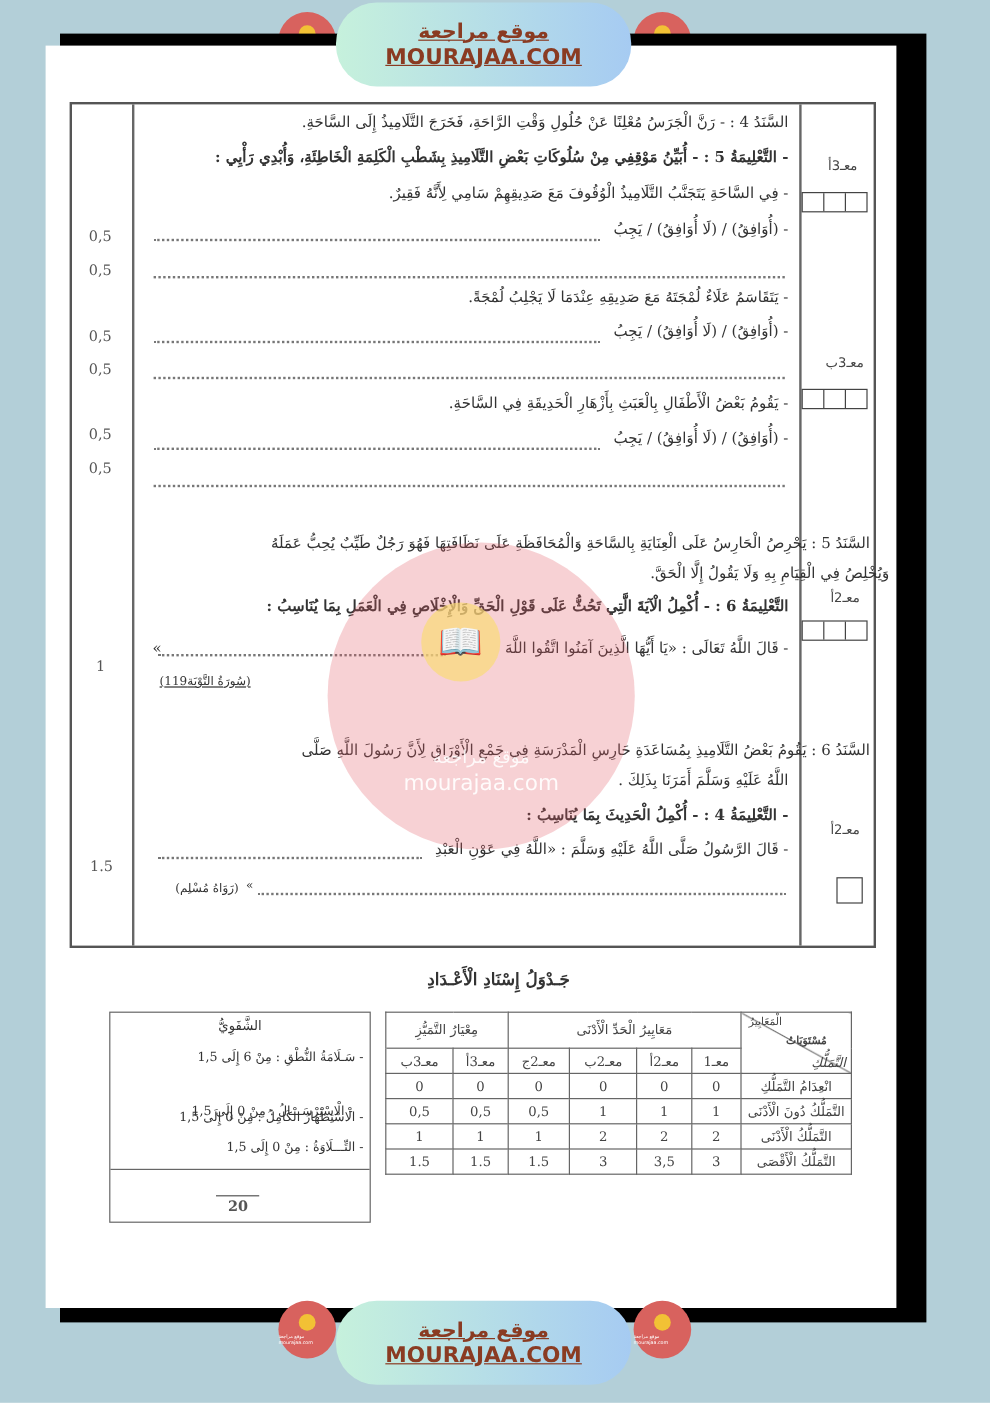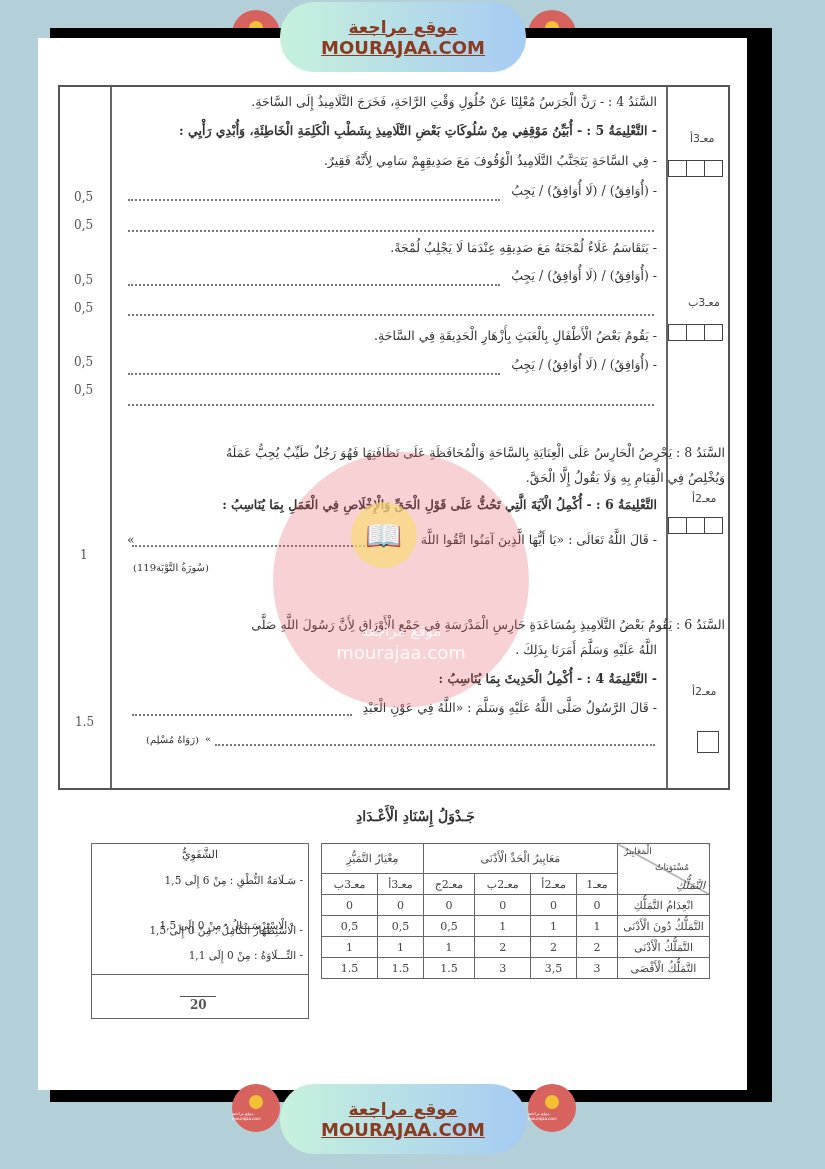--- a/index.html
+++ b/index.html
@@ -85,27 +85,27 @@
     <span></span>
     <span></span>
   </div>
 <div class="crit" style="left:688px;top:296px;">معـ3ب</div>
 <div class="boxes" style="left:668px;top:324px;">
     <span></span>
     <span></span>
     <span></span>
   </div>
 
-<div class="ar" style="right:100px;top:445px;">السَّنَدُ 8 : يَحْرِصُ الْحَارِسُ عَلَى الْعِنَايَةِ بِالسَّاحَةِ وَالْمُحَافَظَةِ عَلَى نَظَافَتِهَا فَهُوَ رَجُلٌ طَيِّبٌ يُحِبُّ عَمَلَهُ</div>
-<div class="ar" style="right:100px;top:470px;">وَيُخْلِصُ فِي الْقِيَامِ بِهِ وَلَا يَقُولُ إِلَّا الْحَقَّ.</div>
+<div class="ar" style="right:100px;top:445px;">السَّنَدُ 5 : يَحْرِصُ الْحَارِسُ عَلَى الْعِنَايَةِ بِالسَّاحَةِ وَالْمُحَافَظَةِ عَلَى نَظَافَتِهَا فَهُوَ رَجُلٌ طَيِّبٌ يُحِبُّ عَمَلَهُ</div>
+<div class="ar" style="right:84px;top:470px;">وَيُخْلِصُ فِي الْقِيَامِ بِهِ وَلَا يَقُولُ إِلَّا الْحَقَّ.</div>
 <div class="ar b" style="right:168px;top:497px;">التَّعْلِيمَةُ 6 : - أُكْمِلُ الْآيَةَ الَّتِي تَحُثُّ عَلَى قَوْلِ الْحَقِّ وَالْإِخْلَاصِ فِي الْعَمَلِ بِمَا يُنَاسِبُ :</div>
 <div class="ar" style="right:168px;top:532px;">- قَالَ اللَّهُ تَعَالَى : «يَا أَيُّهَا الَّذِينَ آمَنُوا اتَّقُوا اللَّهَ</div>
 <div class="dots" style="left:132px;width:240px;top:545px;"></div>
 <div class="ar" style="left:127px;top:532px;">»</div>
-<div class="ar" style="left:133px;top:562px;font-size:10px;">(سُورَةُ التَّوْبَة119)</div>
+<div class="ar" style="left:133px;top:562px;font-size:10px;text-decoration:underline;">(سُورَةُ التَّوْبَة119)</div>
 <div class="score" style="left:80px;top:548px;">1</div>
 <div class="crit" style="left:692px;top:492px;">معـ2أ</div>
 <div class="boxes" style="left:668px;top:517px;">
     <span></span>
     <span></span>
     <span></span>
   </div>
 
 <div class="ar" style="right:100px;top:617px;">السَّنَدُ 6 : يَقُومُ بَعْضُ التَّلَامِيذِ بِمُسَاعَدَةِ حَارِسِ الْمَدْرَسَةِ فِي جَمْعِ الْأَوْرَاقِ لِأَنَّ رَسُولَ اللَّهِ صَلَّى</div>
 <div class="ar" style="right:168px;top:642px;">اللَّهُ عَلَيْهِ وَسَلَّمَ أَمَرَنَا بِذَلِكَ .</div>
@@ -125,21 +125,21 @@
   <div class="t2">mourajaa.com</div>
 </div>
 
 <div class="ar b" style="right:350px;top:808px;font-size:14px;">جَـدْوَلُ إِسْنَادِ الْأَعْـدَادِ</div>
 
 <table class="grades" style="left:309px;top:843px;width:389px;">
   <tbody>
       <tr style="height:30px;">
     <td rowspan="2" style="width:85px;position:relative;background:linear-gradient(to top right,transparent 49%,#666 50%,transparent 51%);font-size:9px;">
       <div style="position:absolute;top:2px;left:6px;">الْمَعَايِيرُ</div>
-      <div style="position:absolute;top:18px;right:20px;">مُسْتَوَيَاتُ</div>
+      <div style="position:absolute;top:18px;right:20px;font-weight:bold;">مُسْتَوَيَاتُ</div>
       <div style="position:absolute;bottom:2px;right:4px;font-size:11px;font-style:italic;">التَّمَلُّكِ</div>
     </td>
     <td colspan="4">مَعَايِيرُ الْحَدِّ الْأَدْنَى</td>
     <td colspan="2" style="border-bottom:none;">مِعْيَارُ التَّمَيُّزِ</td>
   </tr>
   <tr>
     <td>معـ1</td>
         <td>معـ2أ</td>
         <td>معـ2ب</td>
         <td>معـ2ج</td>
@@ -183,21 +183,21 @@
         <td>1.5</td>
       </tr>
 </tbody>
   </table>
 
 <div class="oral">
   <div class="ar" style="right:90px;top:4px;font-size:11px;">الشَّفَوِيُّ</div>
   <div class="ar" style="right:5px;top:30px;font-size:10.5px;">- سَـلَامَةُ النُّطْقِ : مِنْ 6 إِلَى 1,5</div>
   <div class="ar" style="right:14px;top:55px;font-size:10.5px;margin-top:20px;">- الْاسْتِرْسَـــالُ : مِنْ 0 إِلَى 1,5</div>
   <div class="ar" style="right:5px;top:80px;font-size:10.5px;">- الْاسْتِظْهَارُ الْكَامِلُ : مِنْ 0 إِلَى 1,5</div>
-  <div class="ar" style="right:5px;top:105px;font-size:10.5px;">- التِّـــلَاوَةُ : مِنْ 0 إِلَى 1,1</div>
+  <div class="ar" style="right:5px;top:105px;font-size:10.5px;">- التِّـــلَاوَةُ : مِنْ 0 إِلَى 1,5</div>
   <div style="position:absolute;left:0;right:0;top:130px;border-top:1.5px solid #666;"></div>
   <div style="position:absolute;left:88px;width:36px;top:152px;border-top:1.5px solid #555;"></div>
   <div class="score" style="left:98px;top:154px;font-weight:bold;">20</div>
 </div>
 
 <div class="logo" style="left:232px;top:1084px;">
     <div class="dot"></div>
     <div class="t">موقع مراجعة mourajaa.com</div>
   </div>
 <div class="logo" style="left:528px;top:1084px;">

